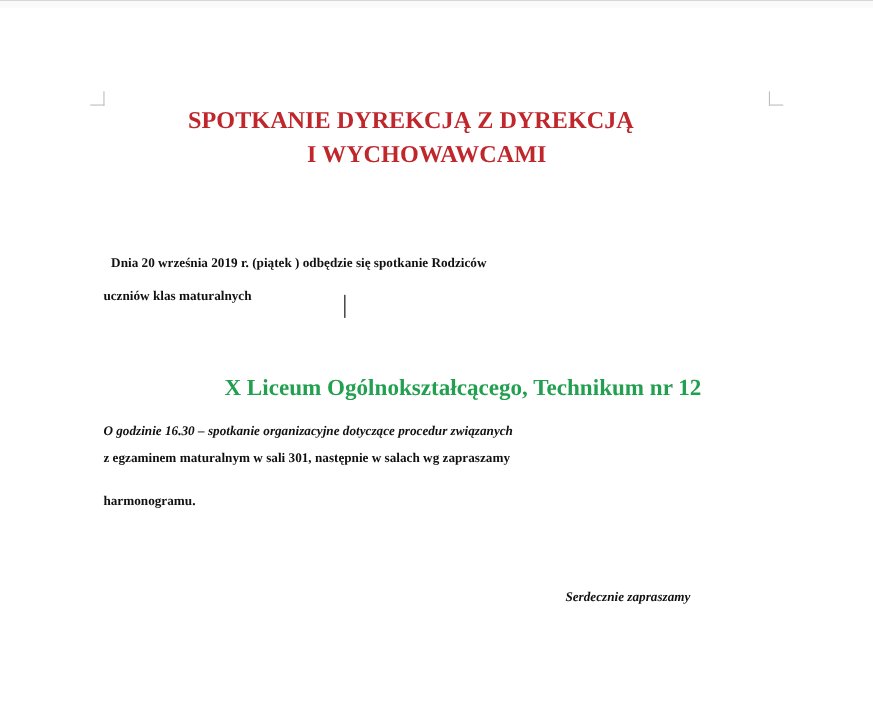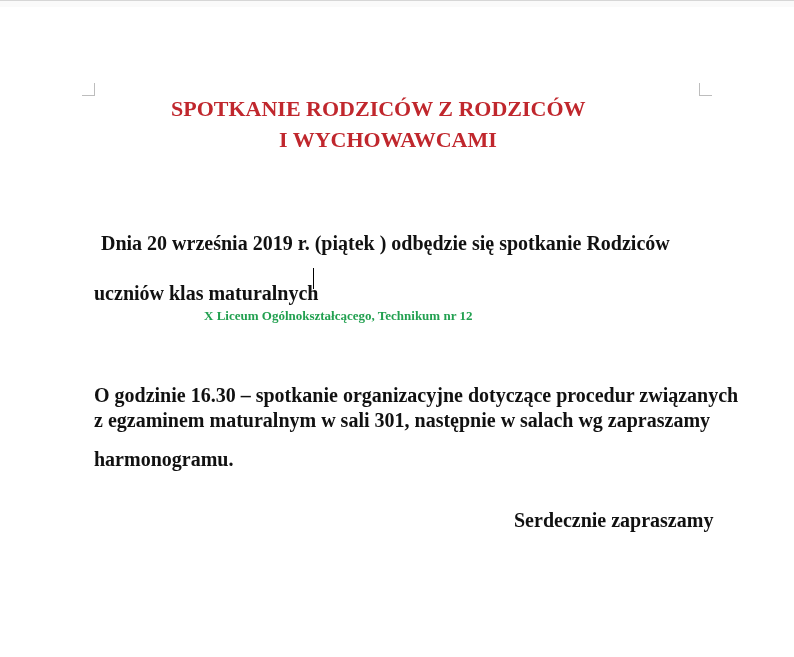--- a/index.html
+++ b/index.html
@@ -9,41 +9,41 @@
     }
     .top-border { position: absolute; left: 0; top: 0; width: 794px; height: 1px; background: #d6d6d6; }
     .top-shade { position: absolute; left: 0; top: 1px; width: 794px; height: 6px; background: #fafafa; }
     .corner { position: absolute; width: 12px; height: 12px; }
     .corner-left { left: 82px; top: 83px; border-right: 1px solid #bdbdbd; border-bottom: 1px solid #bdbdbd; }
     .corner-right { left: 699px; top: 83px; border-left: 1px solid #bdbdbd; border-bottom: 1px solid #bdbdbd; }
     .t { position: absolute; white-space: nowrap; font-weight: bold; color: #111; }
     .title { color: var(--red); font-size: 22px; letter-spacing: 0px; }
     .title1 { left: 171px; top: 96px; }
     .title2 { left: 279px; top: 127px; }
-    .body { font-size: 20px; }
-    .green { color: var(--green); font-size: 13px; }
+    .body { font-size: 12px; }
+    .green { color: var(--green); font-size: 21px; margin-top: 32px; }
     .cursor { position: absolute; left: 313px; top: 268px; width: 1px; height: 21px; background: #000; }
   </style>
 </head>
 <body>
 
 <div class="top-border"></div>
 <div class="top-shade"></div>
 
 <div class="corner corner-left"></div>
 <div class="corner corner-right"></div>
 
 <div id="doc">
-  <div class="t title title1">SPOTKANIE  RODZICÓW Z RODZICÓW</div>
+  <div class="t title title1">SPOTKANIE  DYREKCJĄ Z DYREKCJĄ</div>
   <div class="t title title2">I WYCHOWAWCAMI</div>
 
   <div class="t body" style="left:101px; top:232px;">Dnia 20 września 2019 r. (piątek )  odbędzie się spotkanie Rodziców</div>
-  <div class="t body" style="left:94px; top:282px;font-family:Liberation Serif, serif;">uczniów klas maturalnych</div>
+  <div class="t body" style="left:94px; top:262px;font-family:Liberation Serif, serif;">uczniów klas maturalnych</div>
   <div class="cursor"></div>
 
   <div class="t green" style="left:204px; top:308px;">X Liceum Ogólnokształcącego, Technikum nr 12</div>
 
-  <div class="t body" style="left:94px; top:384px;">O godzinie 16.30 – spotkanie organizacyjne dotyczące procedur związanych</div>
+  <div class="t body" style="left:94px; top:384px;font-style:italic;">O godzinie 16.30 – spotkanie organizacyjne dotyczące procedur związanych</div>
   <div class="t body" style="left:94px; top:409px;">z egzaminem maturalnym  w sali 301, następnie w salach wg zapraszamy</div>
   <div class="t body" style="left:94px; top:448px;">harmonogramu.</div>
 
-  <div class="t body" style="left:514px; top:509px;">Serdecznie zapraszamy</div>
+  <div class="t body" style="left:514px; top:535px;font-style:italic;">Serdecznie zapraszamy</div>
 </div>
 
 </body></html>

